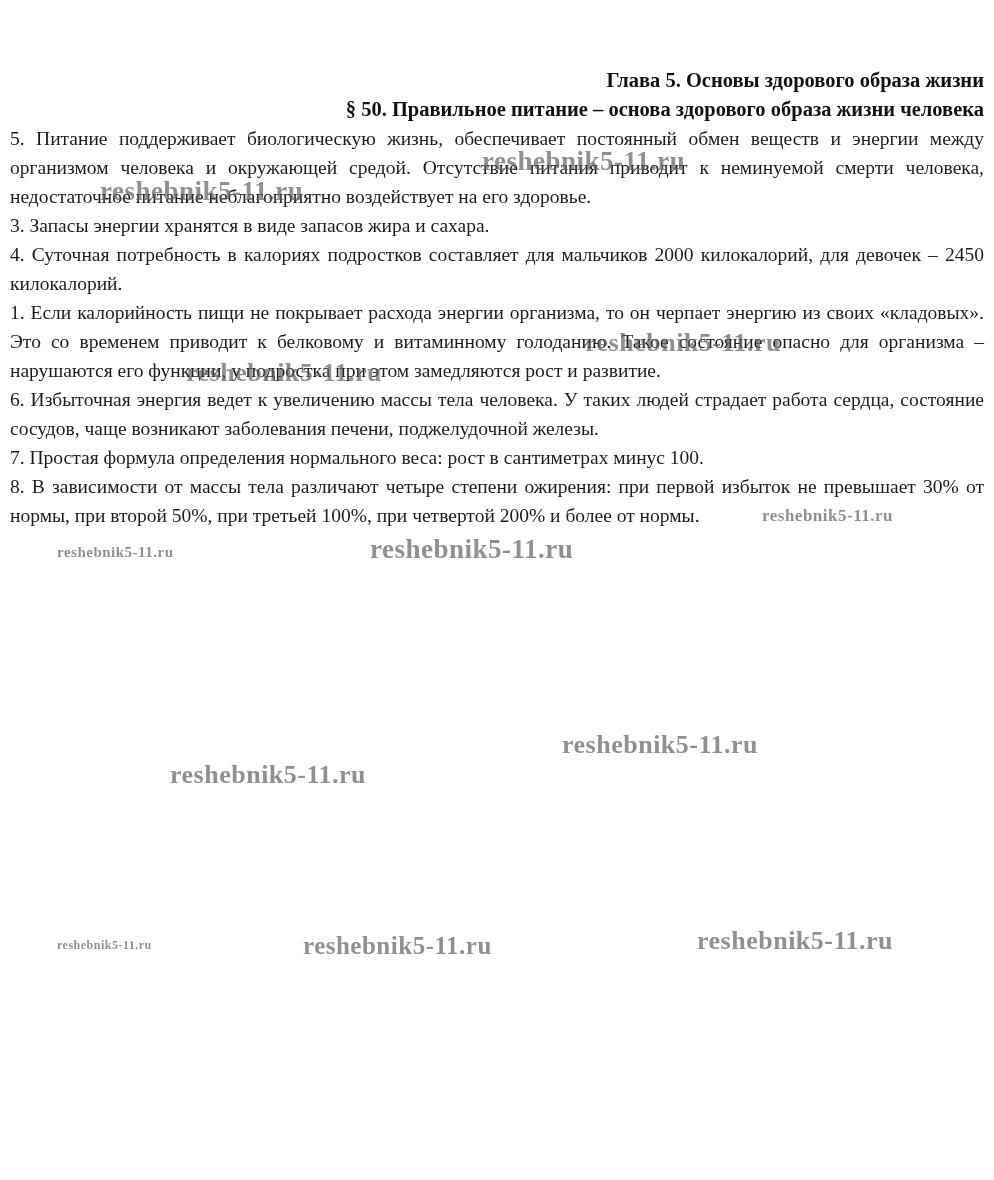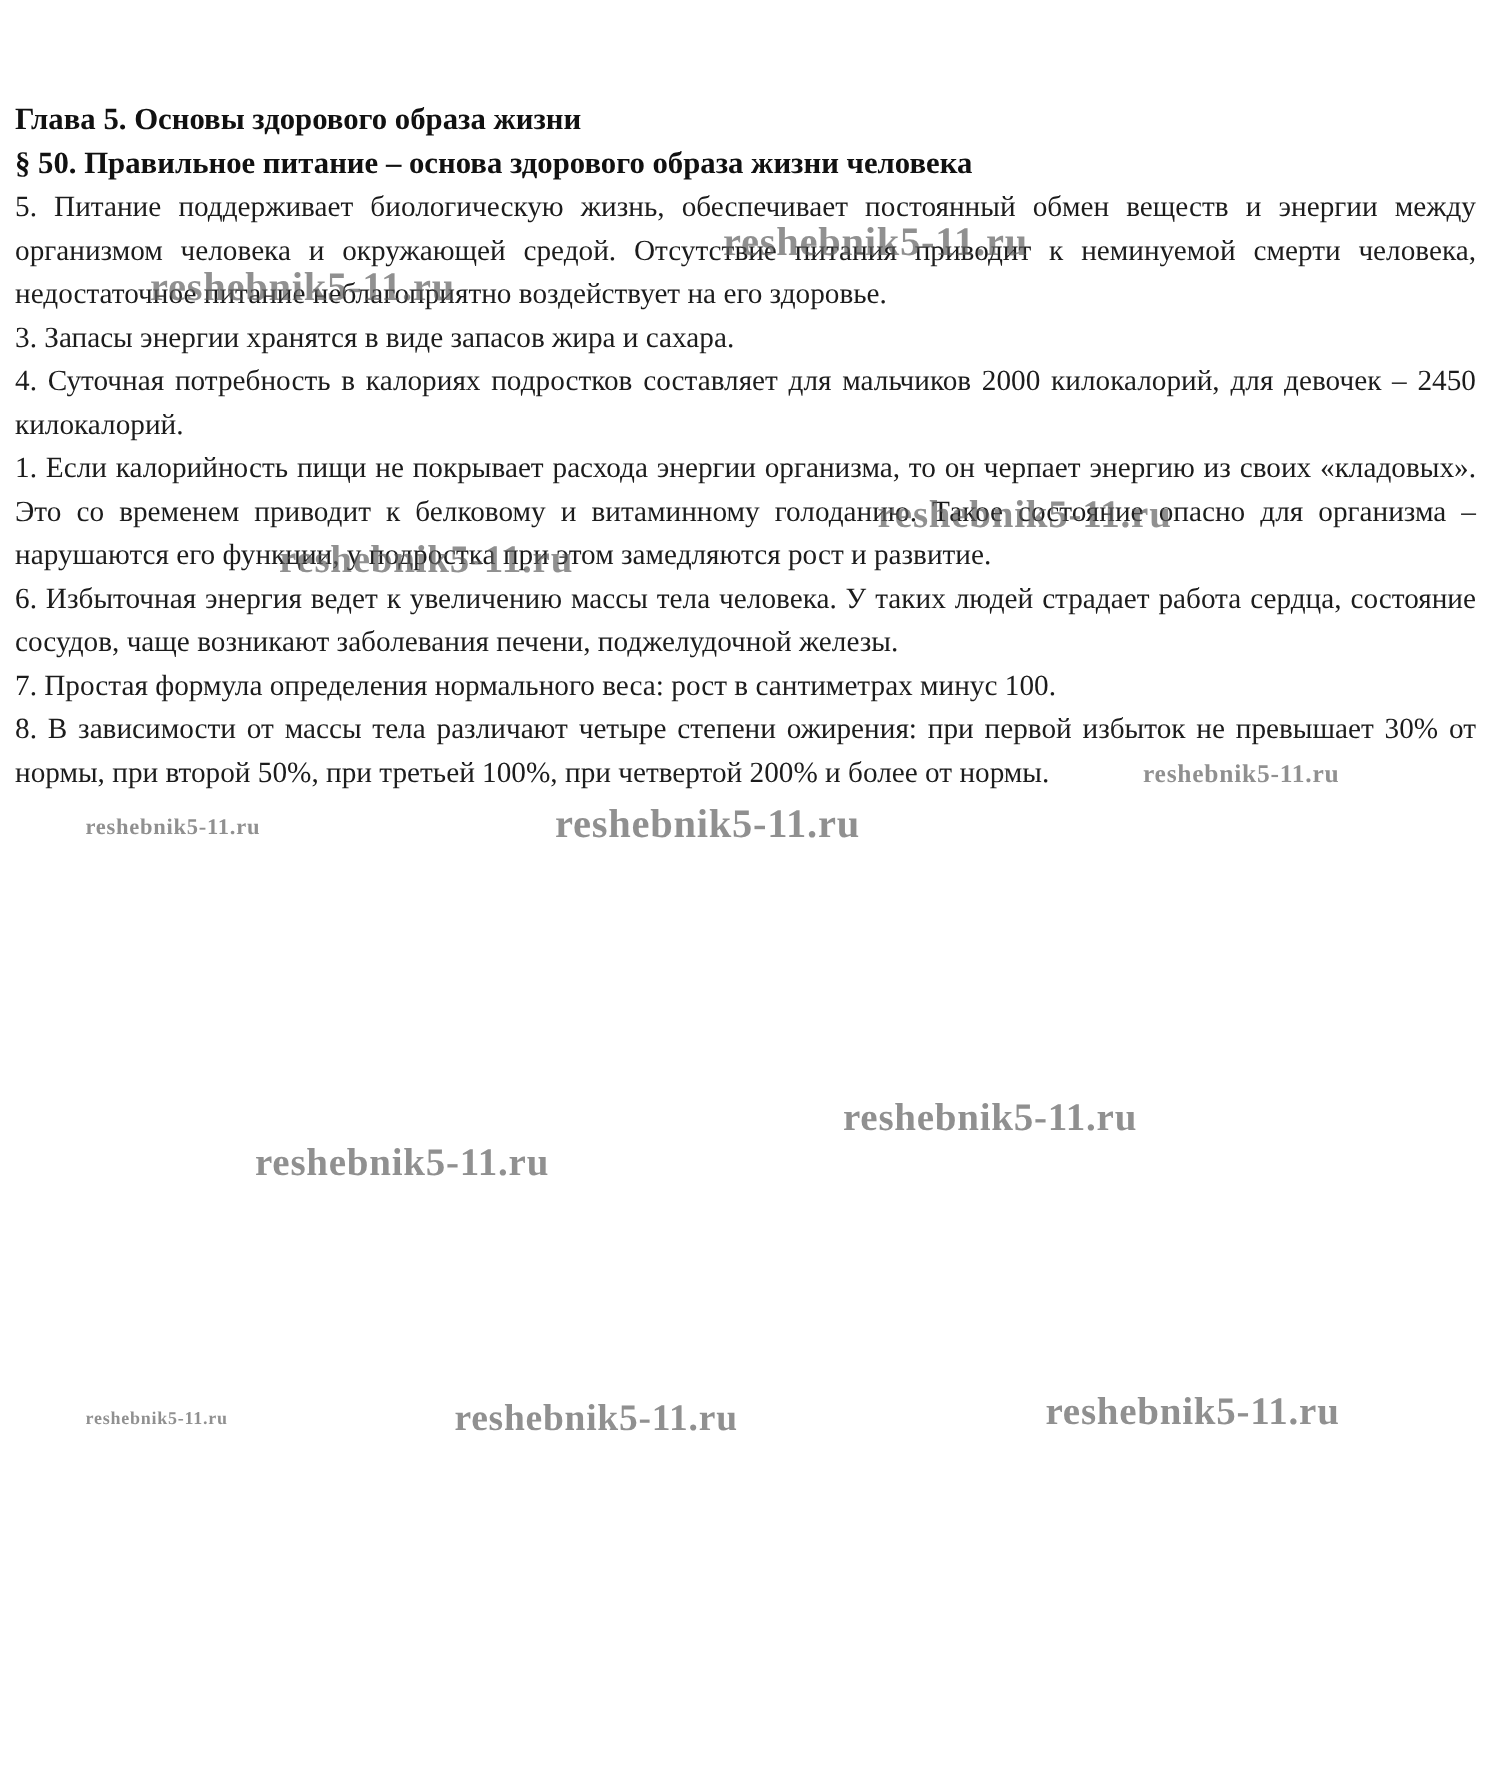--- a/index.html
+++ b/index.html
@@ -16,21 +16,21 @@
   .page {
     position: relative;
     width: 994px;
     height: 1180px;
     box-sizing: border-box;
     padding: 66px 10px 0 10px;
     overflow: hidden;
     background: #ffffff;
   }
   .title {
-    text-align: left;
+    text-align: right;
     font-weight: bold;
     font-size: 20.5px;
     line-height: 29px;
     color: #111111;
   }
   .pageref {
     margin-top: 32px;
     font-size: 19.5px;
     line-height: 29px;
   }

